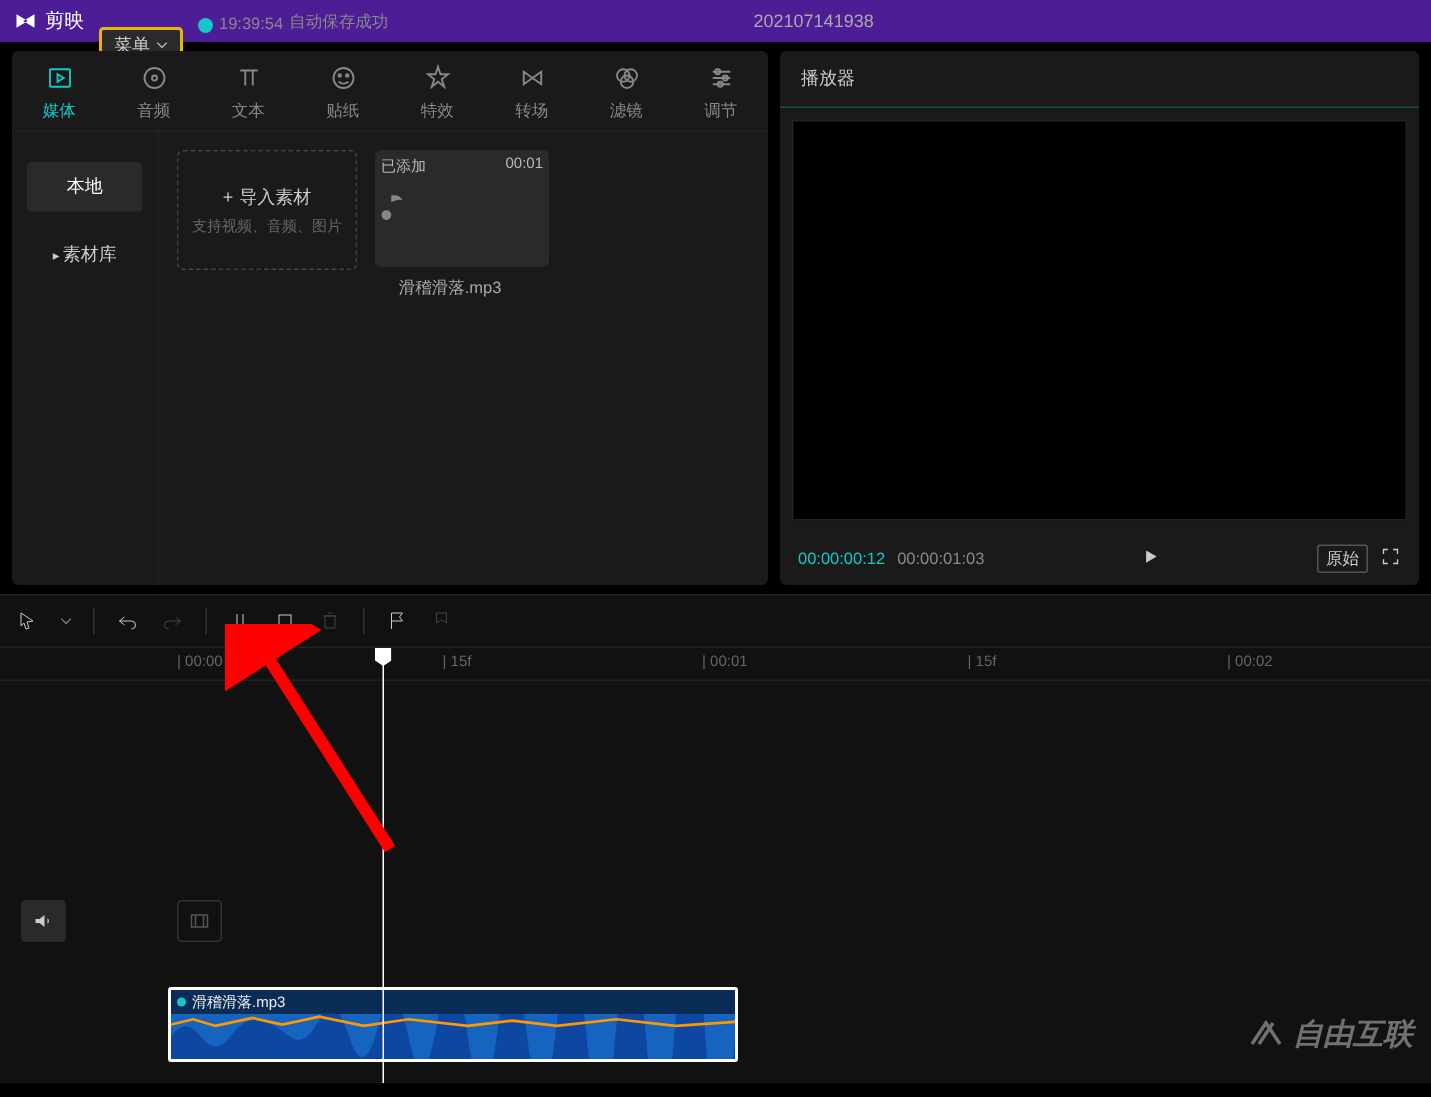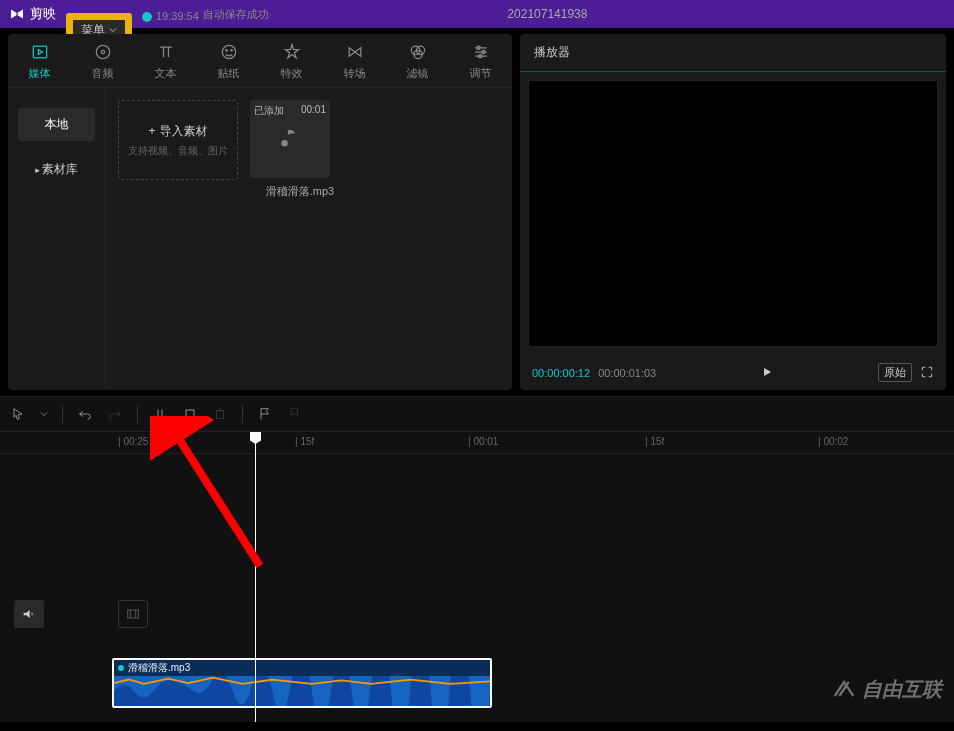--- a/index.html
+++ b/index.html
@@ -2,21 +2,21 @@
 <html><head>
 <meta charset="utf-8">
 <style>
 * { margin: 0; padding: 0; box-sizing: border-box; font-family: "Microsoft YaHei", sans-serif; }
 body { background: #000; color: #ccc; width: 954px; height: 731px; overflow: hidden; position: relative; }
 
 
 .topbar { height: 28px; display: flex; align-items: center; padding: 0 8px; background: #4c1d95; gap: 10px; }
 .logo { display: flex; align-items: center; gap: 4px; font-size: 13px; color: #fff; }
 .logo svg { width: 18px; height: 18px; }
-.menu-btn { background: #2a2a2a; border: 7px solid #eab308; border-radius: 3px; padding: 2px 8px; font-size: 12px; color: #ccc; display: flex; align-items: center; gap: 4px; cursor: pointer; margin-top: 32px; }
+.menu-btn { background: #2a2a2a; border: 2px solid #eab308; border-radius: 3px; padding: 2px 8px; font-size: 12px; color: #ccc; display: flex; align-items: center; gap: 4px; cursor: pointer; margin-top: 32px; }
 .autosave { font-size: 11px; color: #888; display: flex; align-items: flex-end; gap: 4px; }
 .dot-green { width: 10px; height: 10px; border-radius: 50%; background: #14c8c8; }
 .project-name { flex: 1; text-align: center; font-size: 12px; color: #aaa; }
 
 
 .main { display: flex; gap: 8px; padding: 6px 8px; height: 368px; }
 .left-panel { width: 504px; background: #1a1a1a; border-radius: 4px; display: flex; flex-direction: column; }
 .tabs-row { display: flex; border-bottom: 1px solid #222; }
 .tab { flex: 1; display: flex; flex-direction: column; align-items: center; justify-content: center; padding: 8px 0 6px; gap: 4px; cursor: pointer; }
 .tab svg { width: 20px; height: 20px; }
@@ -28,21 +28,21 @@
 .left-body { display: flex; flex: 1; overflow: hidden; }
 .sidebar { width: 98px; padding: 8px 10px; border-right: 1px solid #222; }
 .sidebar-item { padding: 8px 10px; font-size: 12px; color: #ccc; border-radius: 3px; margin-bottom: 4px; cursor: pointer; text-align: center; margin-top: 12px; }
 .sidebar-item.active { background: #2a2a2a; color: #fff; }
 
 .media-area { flex: 1; padding: 12px; display: flex; gap: 12px; align-items: flex-start; }
 .import-card { width: 120px; height: 80px; border: 1px dashed #444; border-radius: 4px; display: flex; flex-direction: column; align-items: center; justify-content: center; gap: 4px; cursor: pointer; }
 .import-card .lbl { font-size: 12px; color: #ccc; }
 .import-card .hint { font-size: 10px; color: #666; }
 .media-item { width: 100px; }
-.thumb { width: 80px; height: 78px; background: #2a2a2a; border-radius: 4px; position: relative; display: flex; align-items: center; justify-content: center; }
+.thumb { width: 116px; height: 78px; background: #2a2a2a; border-radius: 4px; position: relative; display: flex; align-items: center; justify-content: flex-start; }
 .thumb .badge { position: absolute; top: 4px; left: 4px; font-size: 10px; color: #bbb; }
 .thumb .dur { position: absolute; top: 4px; right: 4px; font-size: 10px; color: #bbb; }
 .thumb svg { width: 26px; height: 26px; fill: #888; }
 .media-name { font-size: 11px; color: #aaa; margin-top: 6px; text-align: center; white-space: nowrap; overflow: hidden; text-overflow: ellipsis; }
 
 
 .right-panel { flex: 1; background: #1a1a1a; border-radius: 4px; display: flex; flex-direction: column; }
 .rp-header { padding: 10px 14px; font-size: 12px; color: #ccc; border-bottom: 1px solid #14532d; }
 .rp-viewport { flex: 1; margin: 8px; background: #000; border: 1px solid #222; }
 .rp-footer { display: flex; align-items: center; padding: 8px 12px; gap: 8px; font-size: 11px; }
@@ -271,21 +271,21 @@
     </div>
   <div class="tl-tool dim">
       <svg viewBox="0 0 24 24">
         <path d="M6 4 H16 V14 L11 11 L6 14 Z"></path>
       </svg>
     </div>
 </div>
 
 <div class="timeline">
   <div class="ruler" id="ruler">
-      <span class="tick" style="left: 118px;">| 00:25</span>
+      <span class="tick" style="left: 118px;">| 00:00</span>
       <span class="tick" style="left: 295px;">| 15f</span>
       <span class="tick" style="left: 468px;">| 00:01</span>
       <span class="tick" style="left: 645px;">| 15f</span>
       <span class="tick" style="left: 818px;">| 00:02</span>
     </div>
   <div class="playhead" id="playhead" style="left: 255px;"></div>
 
   <div class="track-controls">
     <div class="mute-btn">
       <svg viewBox="0 0 24 24">

